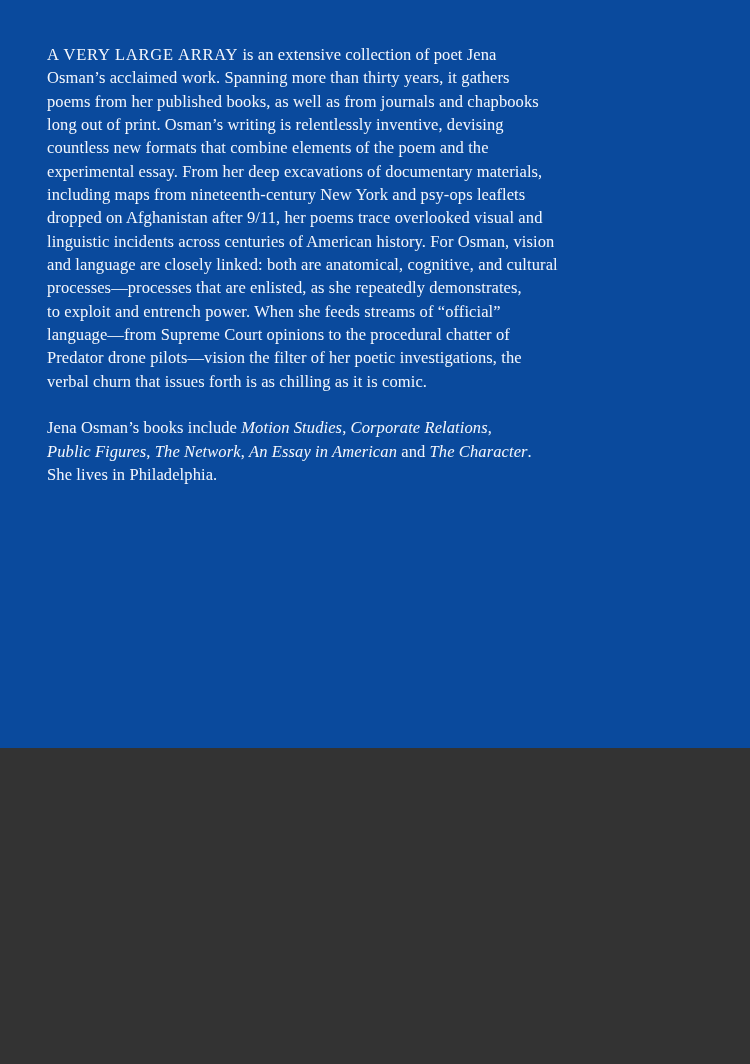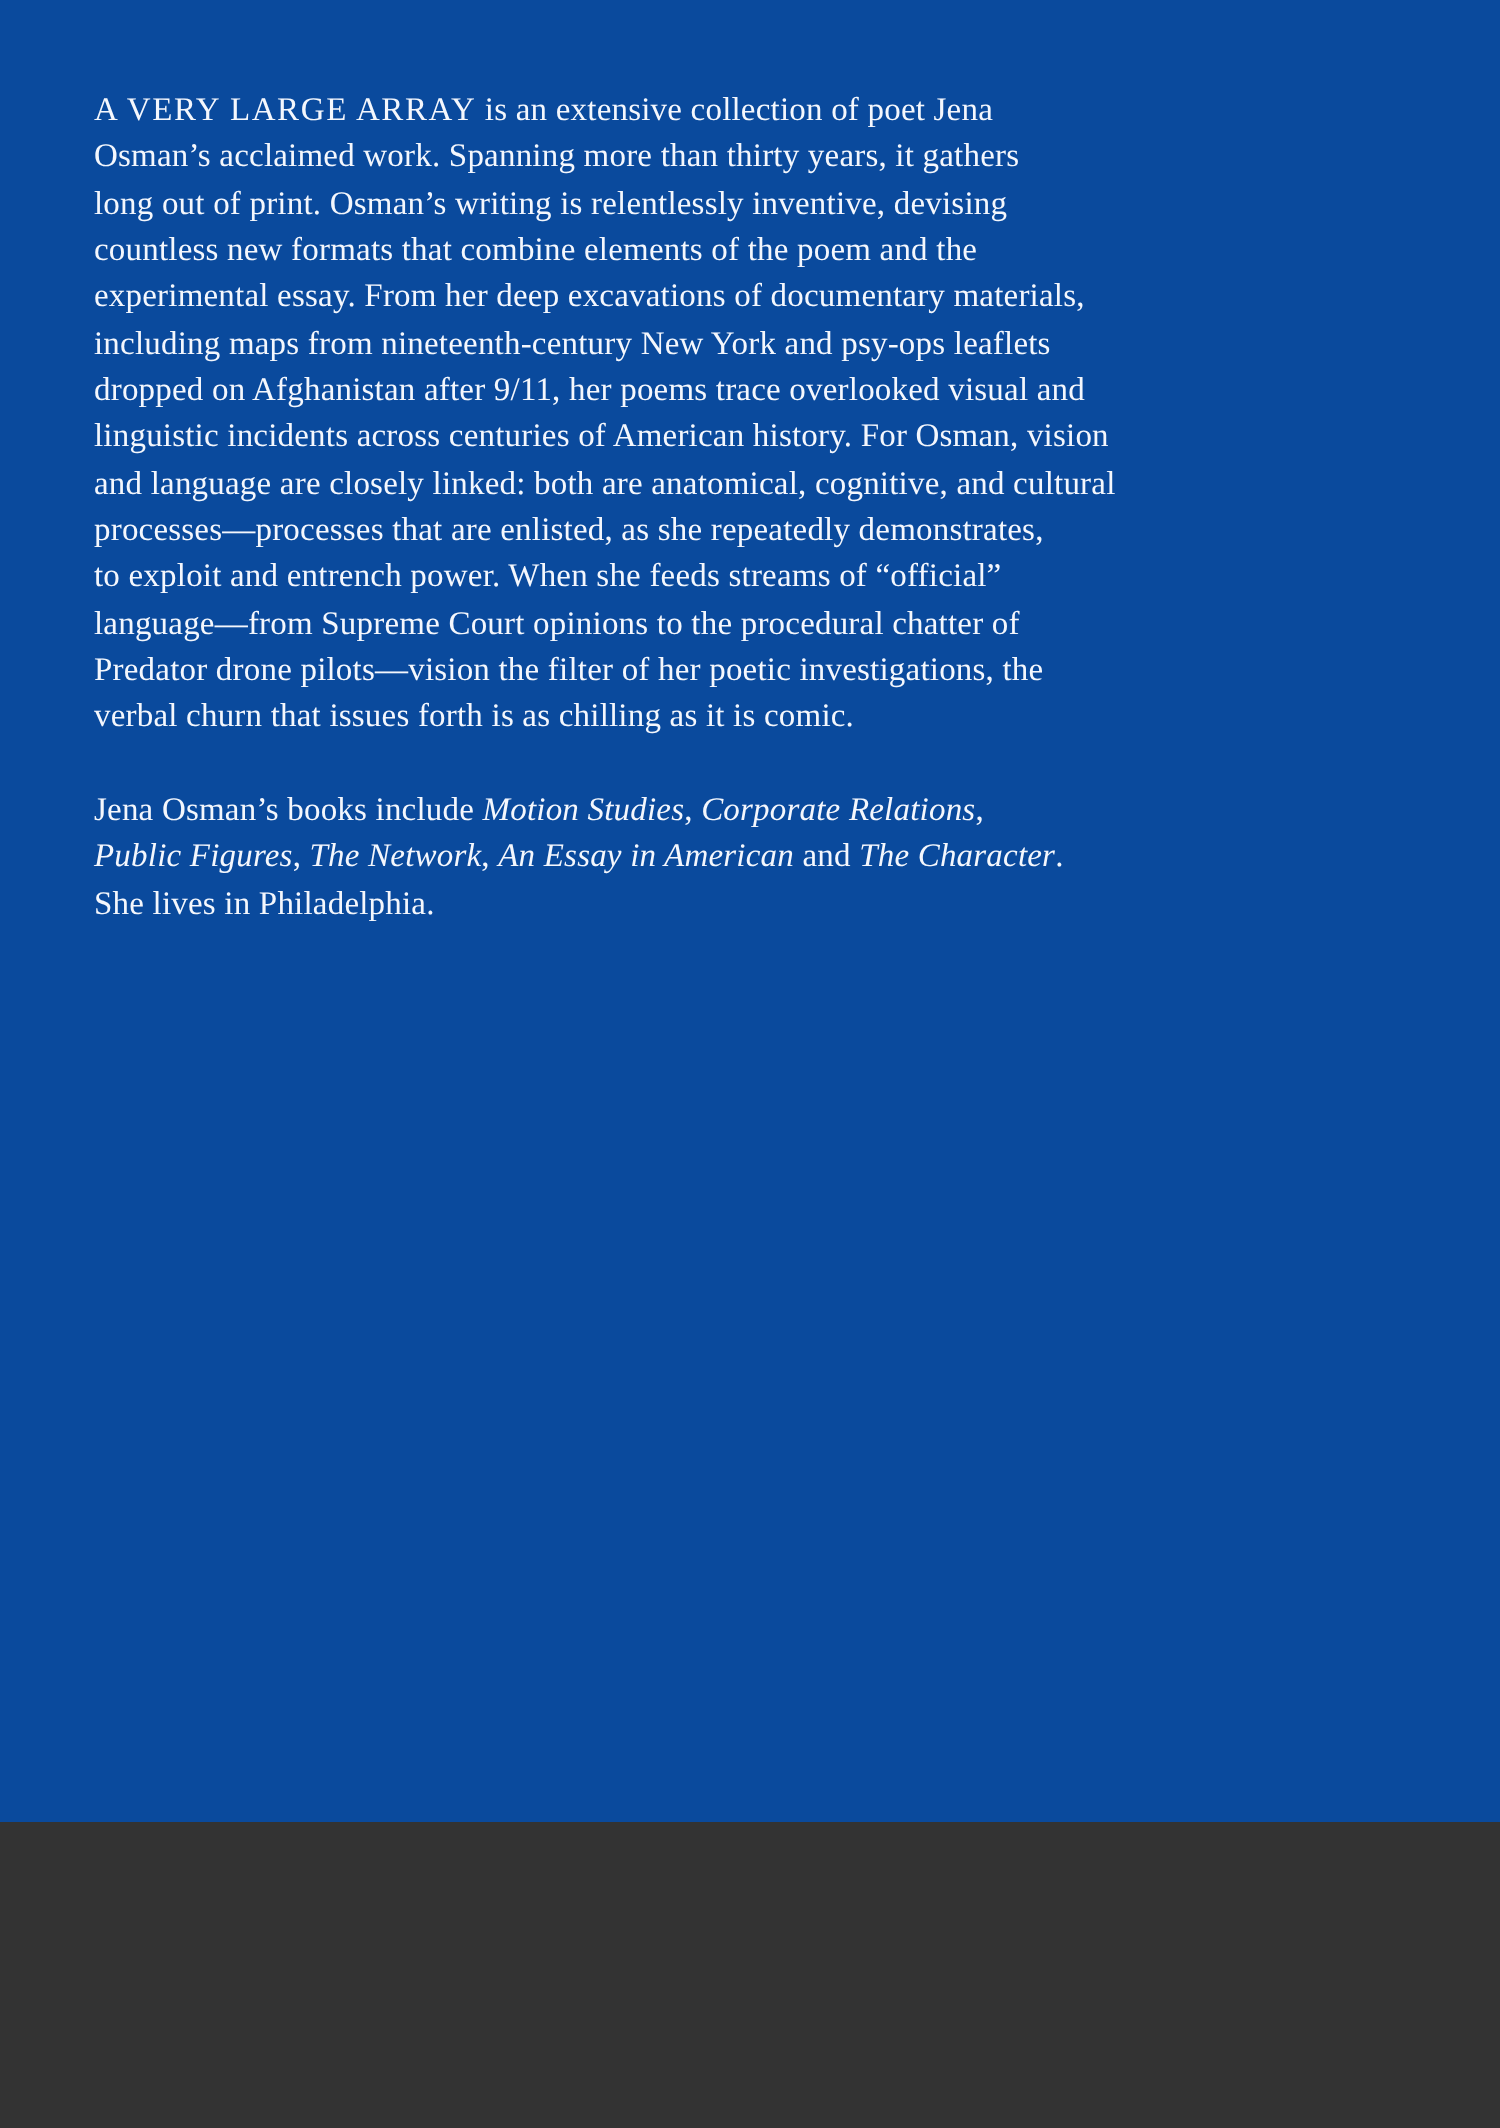--- a/index.html
+++ b/index.html
@@ -5,21 +5,21 @@
   :root {
     --bg: #0a4a9d;
     --ink: #f4f7fd;
     --patch: #ffffff;
   }
   * { margin: 0; padding: 0; box-sizing: border-box; }
   html, body { background: #333; }
   .cover {
     position: relative;
     width: 750px;
-    height: 911px;
+    height: 748px;
     background: var(--bg);
     color: var(--ink);
     font-family: "Liberation Serif", serif;
     overflow: hidden;
     margin: 0 auto;
   }
   .textblock {
     position: absolute;
     left: 47px;
     top: 43px;
@@ -91,20 +91,21 @@
 </style>
 </head>
 <body>
 
 <div class="cover">
 
   <section class="textblock">
     <div id="blurb-lines">
         <div class="blurb-line"><span class="lead-caps">A VERY LARGE ARRAY</span> is an extensive collection of poet Jena</div>
         <div class="blurb-line">Osman’s acclaimed work. Spanning more than thirty years, it gathers</div>
+        <div class="blurb-line">poems from her published books, as well as from journals and chapbooks</div>
         <div class="blurb-line">long out of print. Osman’s writing is relentlessly inventive, devising</div>
         <div class="blurb-line">countless new formats that combine elements of the poem and the</div>
         <div class="blurb-line">experimental essay. From her deep excavations of documentary materials,</div>
         <div class="blurb-line">including maps from nineteenth-century New York and psy-ops leaflets</div>
         <div class="blurb-line">dropped on Afghanistan after 9/11, her poems trace overlooked visual and</div>
         <div class="blurb-line">linguistic incidents across centuries of American history. For Osman, vision</div>
         <div class="blurb-line">and language are closely linked: both are anatomical, cognitive, and cultural</div>
         <div class="blurb-line">processes—processes that are enlisted, as she repeatedly demonstrates,</div>
         <div class="blurb-line">to exploit and entrench power. When she feeds streams of “official”</div>
         <div class="blurb-line">language—from Supreme Court opinions to the procedural chatter of</div>

